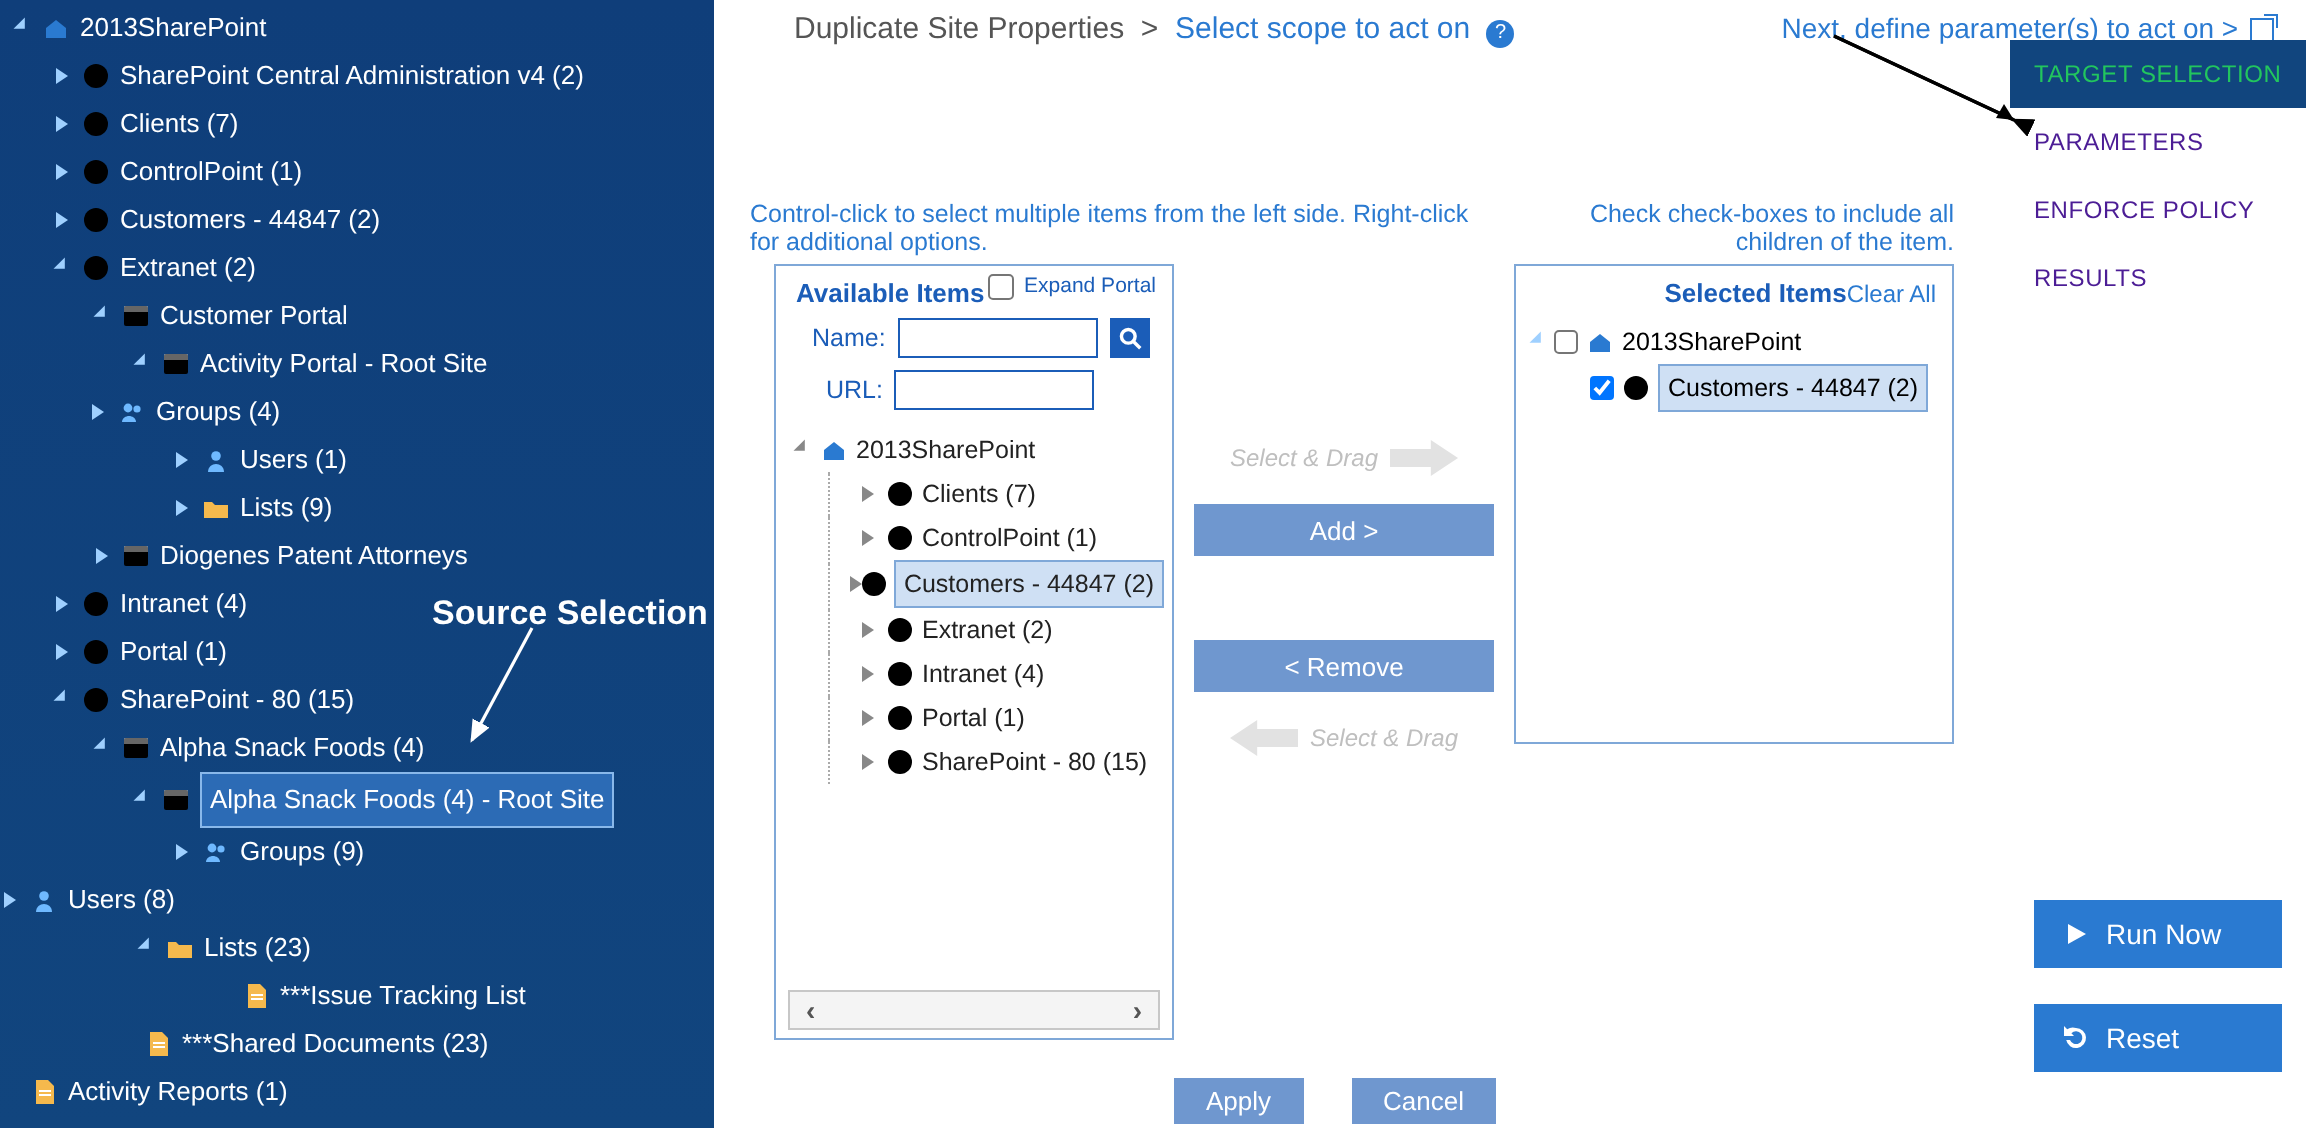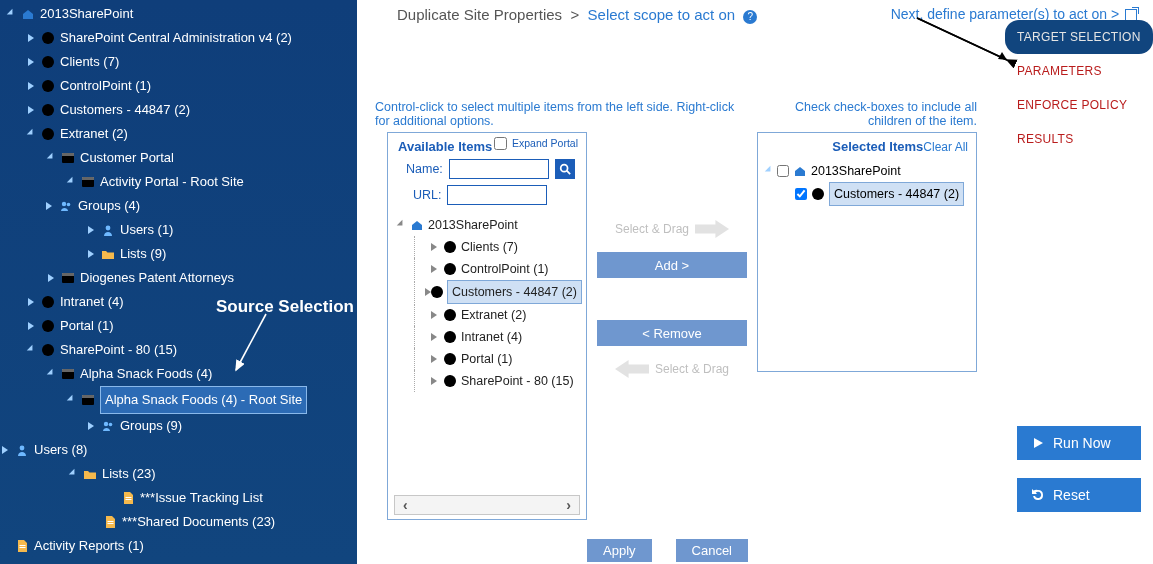--- a/index.html
+++ b/index.html
@@ -57,41 +57,41 @@
   .atree .arow{display:flex;align-items:center;gap:3px; line-height:22px; white-space:nowrap;}
   .atree .tw.closed::before{border-color:transparent transparent transparent #888;}
   .atree .tw.open::before{border-color:#888 transparent transparent transparent;}
   .atree .dots{display:inline-block;width:12px;border-left:1px dotted #aaa;height:22px;margin-left:4px;}
   .pick { background:#cfe0f4; border:1px solid #7fa8d8; padding:0 4px;}
   .home svg{width:14px;height:14px;}
   .scroller{position:absolute;left:6px;right:6px;bottom:4px;height:20px;border:1px solid #c7c7c7;background:#f4f4f4;display:flex;justify-content:space-between;align-items:center;padding:0 8px;}
   .scroller span{color:#555;font-size:14px;font-weight:700;cursor:pointer;}
 
   .mid { position:absolute; left:240px; top:160px; width:150px; }
-  .drag { color:#bfbfbf; font-size:12px; display:flex; align-items:center; gap:6px; justify-content:center; margin:60px 0 14px;}
+  .drag { color:#bfbfbf; font-size:12px; display:flex; align-items:center; gap:6px; justify-content:center; margin:60px 0 14px;font-style:italic;}
   .drag.rev{margin:14px 0 0;}
   .bigarrow{width:34px;height:18px; background:#e2e2e2; clip-path:polygon(0 25%,60% 25%,60% 0,100% 50%,60% 100%,60% 75%,0 75%);}
   .bigarrow.rev{transform:scaleX(-1);}
   .btn { display:block; width:150px; height:26px; background:#6f97cf; color:#fff; border:none; font-size:13px; cursor:pointer; margin:6px 0;}
 
   .selhdr{display:flex;justify-content:flex-end;align-items:center;padding:6px 8px 2px 10px;}
   .selhdr h3{padding:0;}
   .clr{color:#2a7ad1;font-size:12px;cursor:pointer;}
   .seltree{font-size:12.5px; padding:4px 6px;}
   .seltree .arow{display:flex;align-items:center;gap:3px;line-height:22px;}
   .seltree input[type=checkbox]{width:12px;height:12px;}
 
   .apply-row{position:absolute; left:230px; bottom:2px; display:flex; gap:24px;}
   .apply-row button{background:#6f97cf;color:#fff;border:none;padding:4px 16px;font-size:13px;cursor:pointer;}
 
   
   .rail { position:absolute; right:0; top:20px; width:148px; }
-  .rail .step{padding:10px 12px; font-size:12px; color:#b91c1c; letter-spacing:.3px; cursor:pointer;}
-  .rail .step.active{background:#11457e;color:#e5e5e5;border-radius:14px;}
-  .rail .actions{position:absolute; top:406px; right:12px; width:124px;}
+  .rail .step{padding:10px 12px; font-size:12px; color:#4c1d95; letter-spacing:.3px; cursor:pointer;}
+  .rail .step.active{background:#11457e;color:#22c55e;}
+  .rail .actions{position:absolute; top:430px; right:12px; width:124px;}
   .rail .actbtn{display:flex;align-items:center;gap:8px;justify-content:flex-start; width:124px;height:34px;background:#2a7ad1;color:#fff;border:none;font-size:14px;cursor:pointer;margin-bottom:18px;padding-left:14px;}
   .rail .actbtn svg{width:14px;height:14px;fill:#fff;}
 
   
   .ann2{position:absolute; pointer-events:none;}
   .grp svg, .usr svg {fill:#6fb9ff;}
   .fold svg{fill:#f5b94d;}
   .doc svg{fill:#f5b94d;}
 </style>
 </head>
@@ -363,21 +363,21 @@
      <span style="width:10px;display:inline-block"></span>
           <span class="ic doc">
             <svg viewBox="0 0 14 14">
               <use href="#i-doc"></use>
             </svg>
           </span>
           <span class="lbl">***Issue Tracking List</span>
         </div>
       </li>
       <li>
-        <div class="row" style="padding-left:88px">
+        <div class="row" style="padding-left:57px">
      <span style="width:10px;display:inline-block"></span>
           <span class="ic doc">
             <svg viewBox="0 0 14 14">
               <use href="#i-doc"></use>
             </svg>
           </span>
           <span class="lbl">***Shared Documents (23)</span>
         </div>
       </li>
       <li>

